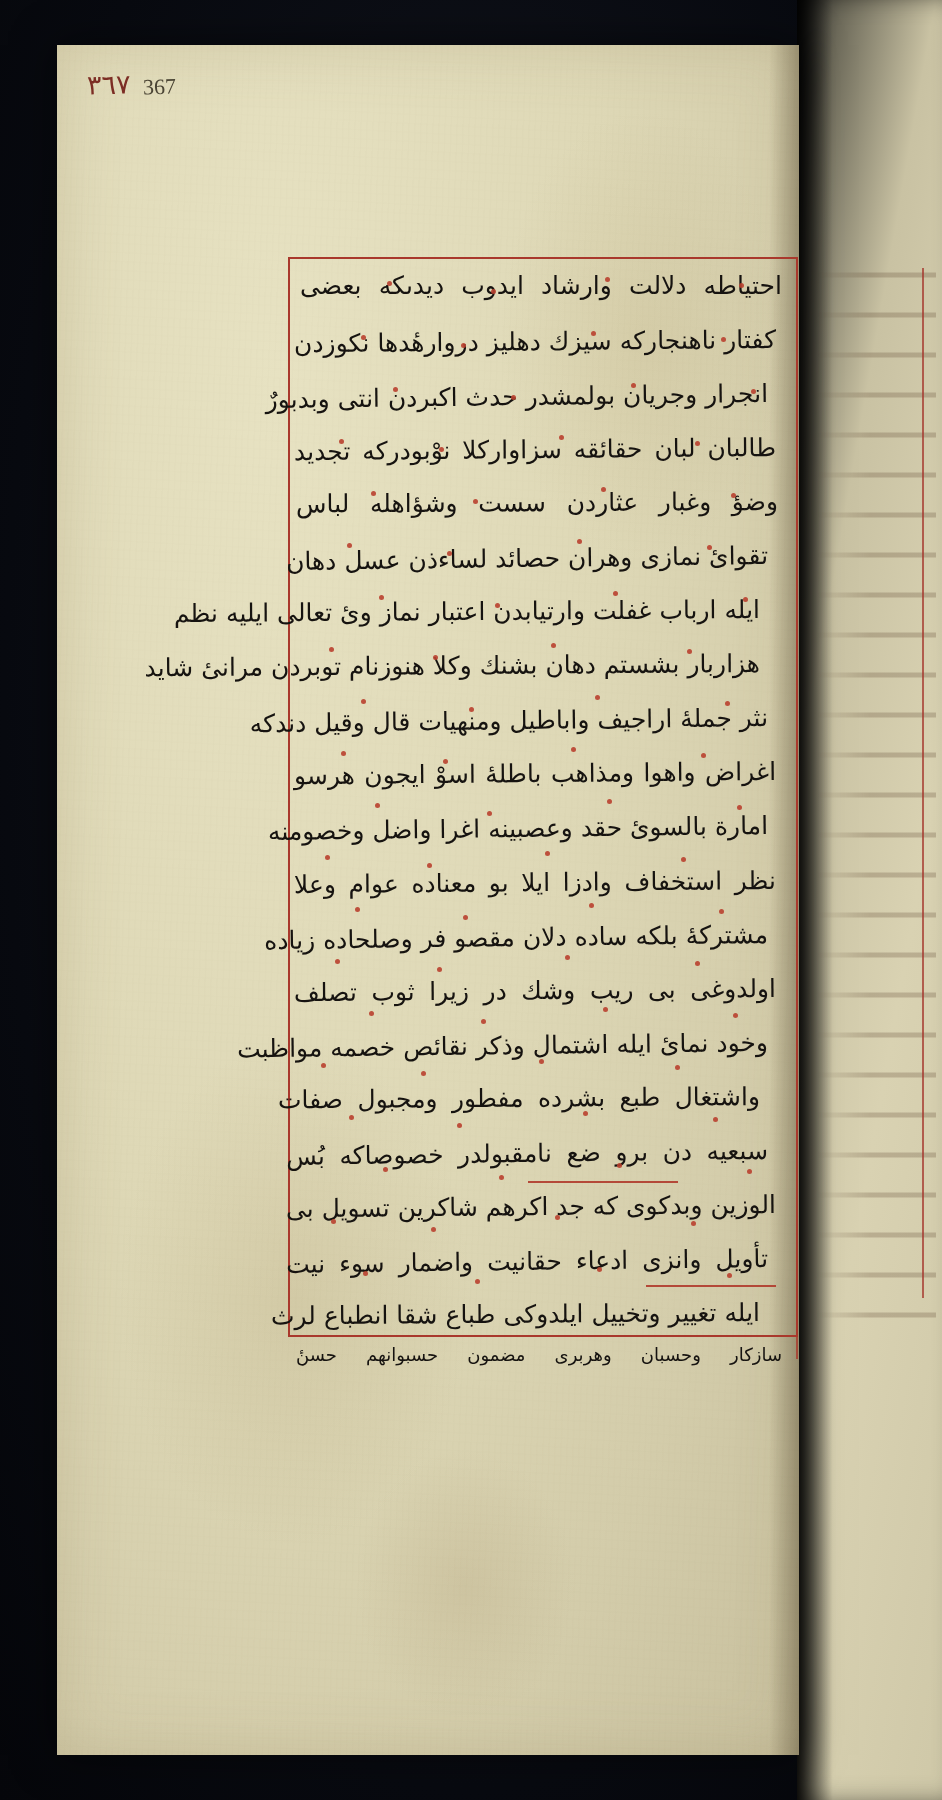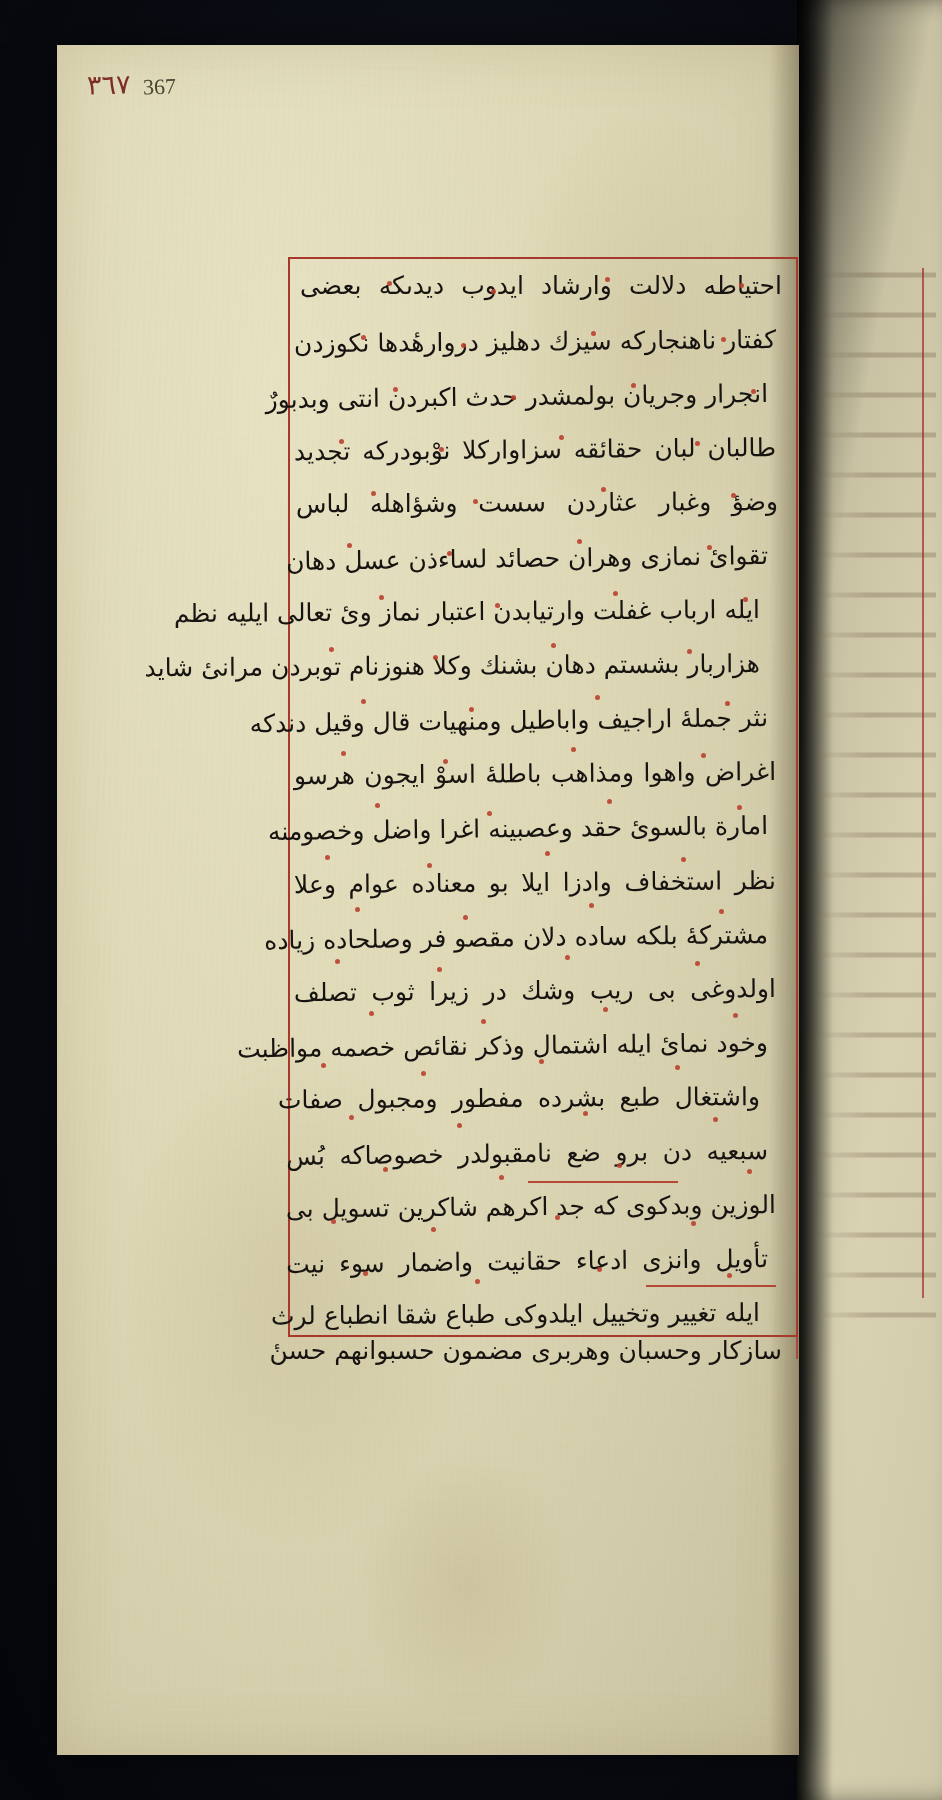--- a/index.html
+++ b/index.html
@@ -220,21 +220,21 @@
   
   .overflow-line {
     position: absolute;
     right: 14px;
     bottom: -30px;
     width: 486px;
     direction: rtl;
     text-align: justify;
     text-align-last: justify;
     font-family: "DejaVu Sans", sans-serif;
-    font-size: 25px;
+    font-size: 18px;
     color: #161310;
     white-space: nowrap;
   }
 </style>
 </head>
 <body>
 
 <div id="page">
   <div class="backdrop"></div>
 

